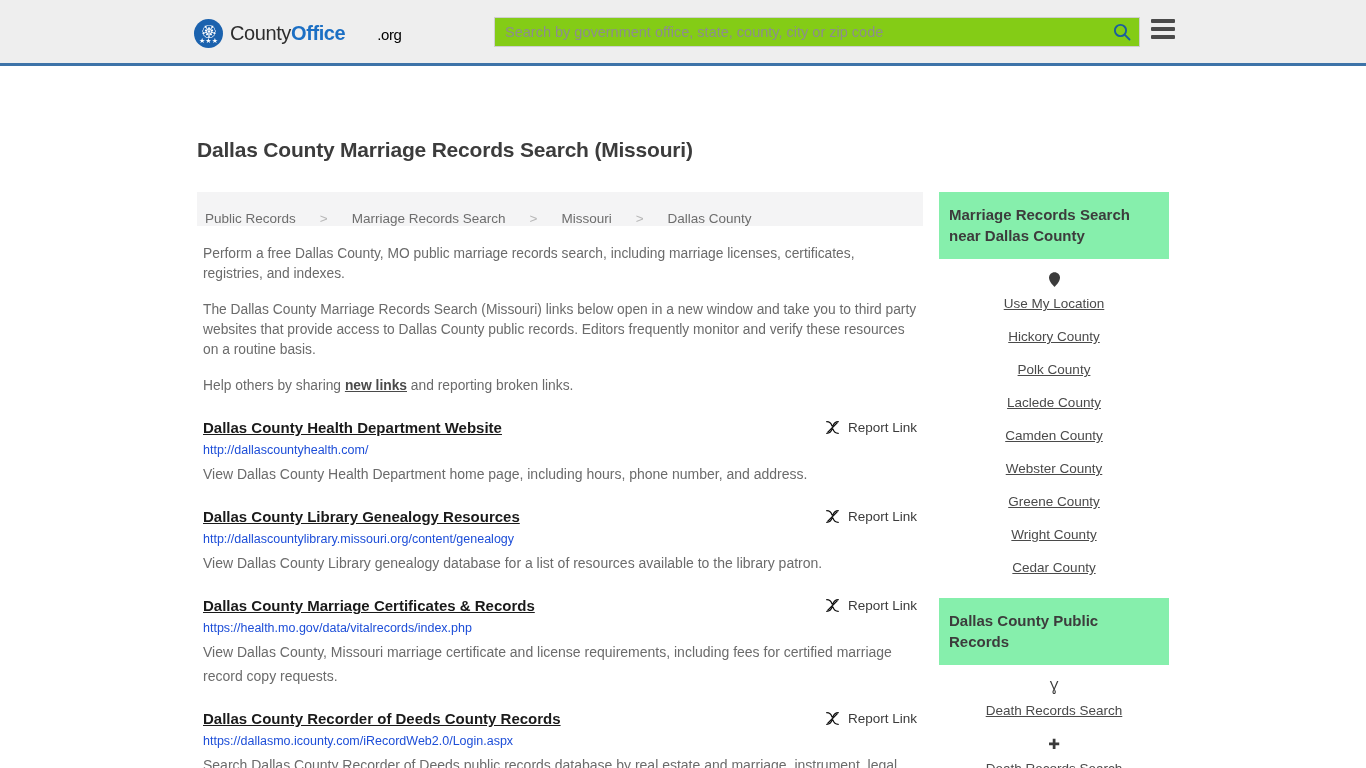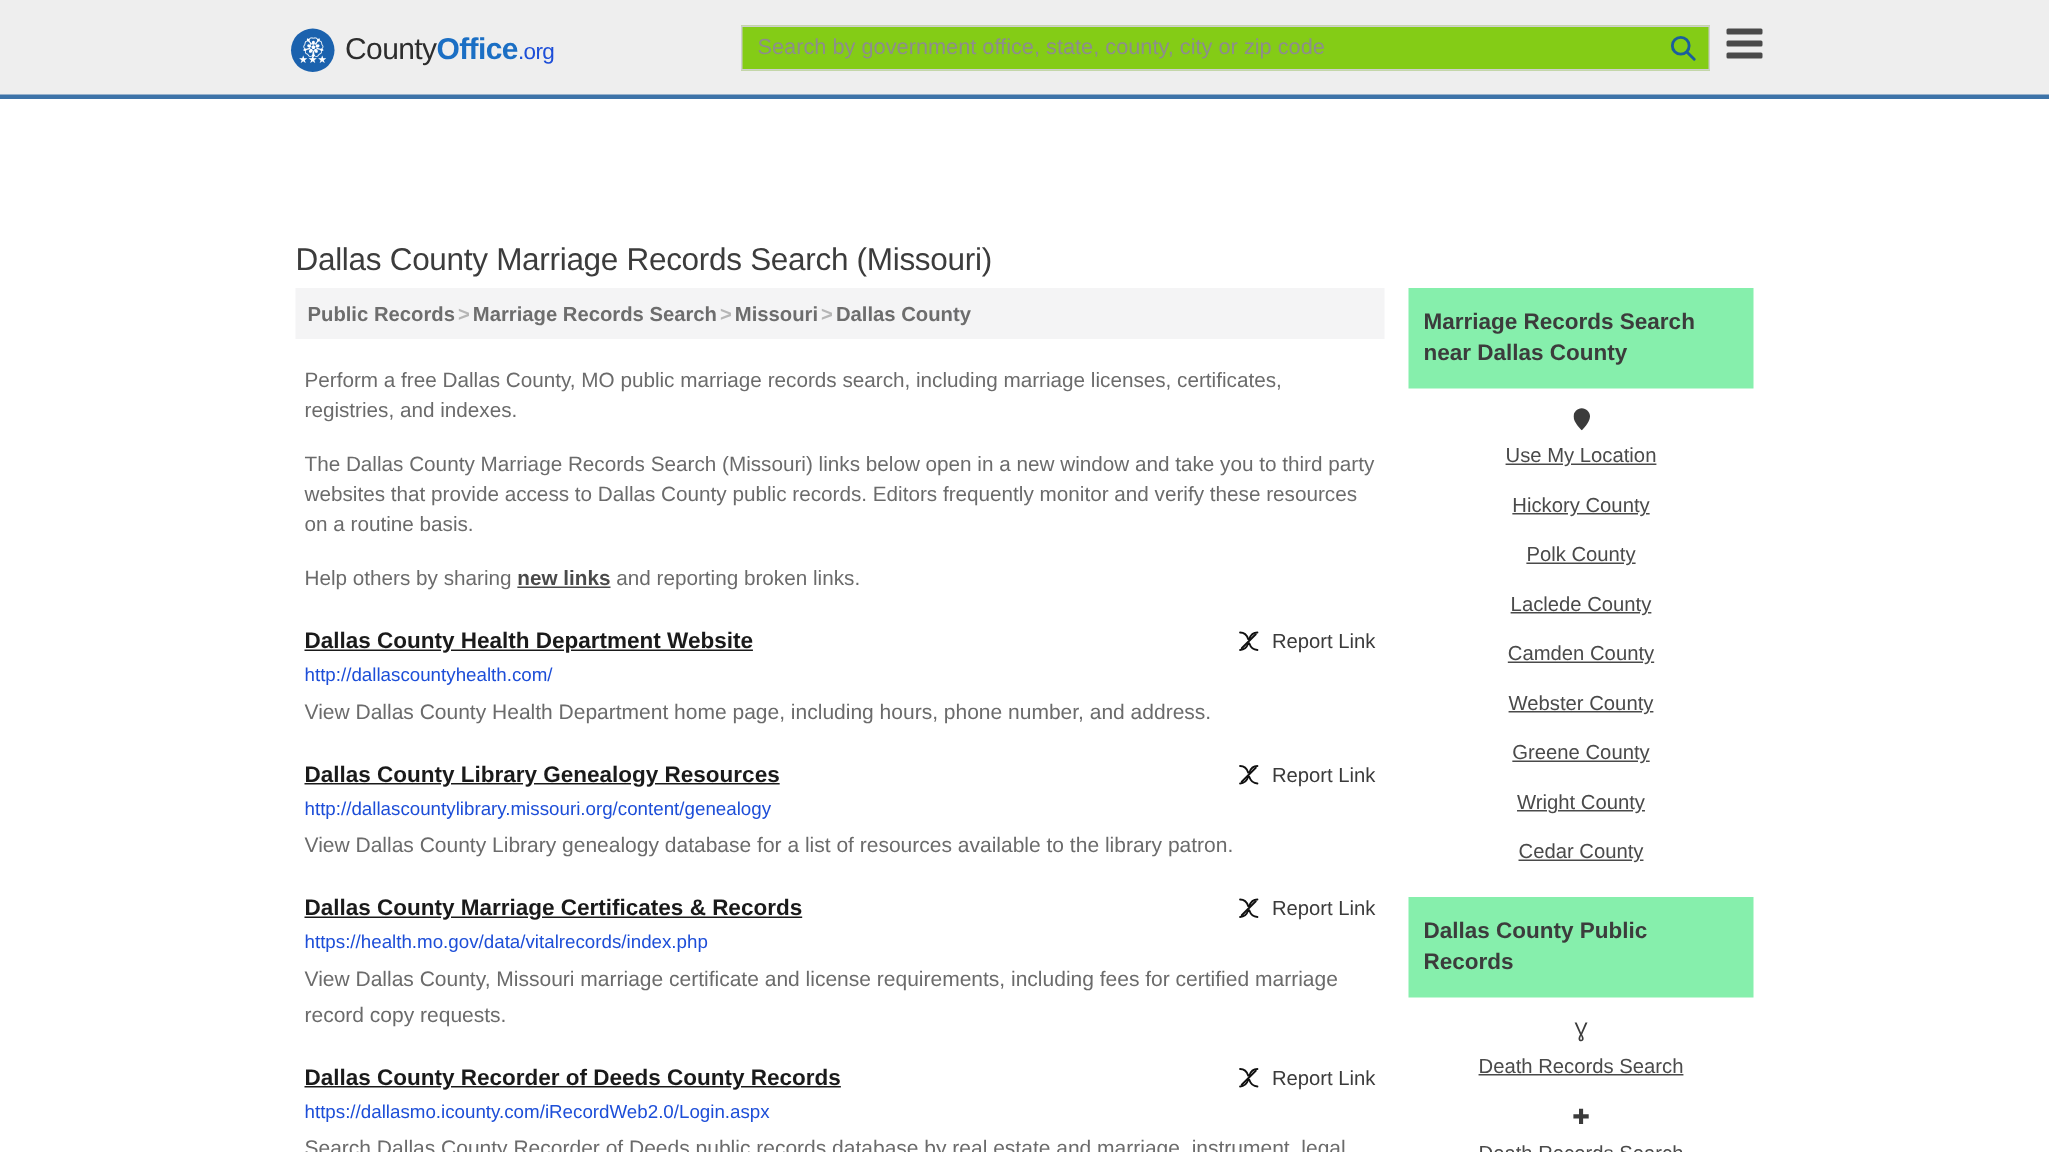--- a/index.html
+++ b/index.html
@@ -34,21 +34,21 @@
     font-size: 13px; color: #ffffff; line-height: 9px;
     margin-top: 4px; letter-spacing: -1px;
   }
   .logo-mark .stars {
     font-size: 7px; color: #ffffff; line-height: 7px;
     letter-spacing: 0px; margin-top: 1px;
   }
   .logo-text { font-size: 20px; letter-spacing: -0.4px; white-space: nowrap; }
   .logo-text .t1 { color: #2d2d2d; }
   .logo-text .t2 { color: #1b6fc4; font-weight: bold; }
-  .logo-text .t3 { color: #1d4ed8; font-size: 15px; }
+  .logo-text .t3 { color: #000000; font-size: 15px; margin-left: 32px; }
 
   .search-box {
     position: absolute; left: 494px; top: 17px;
     width: 646px; height: 30px;
     background: #84cc16;
     border: 1px solid #cfcfcf;
     display: flex; align-items: center;
   }
   .search-input {
     flex: 1; height: 100%;
@@ -69,37 +69,36 @@
     position: absolute; left: 1151px; top: 19px;
     width: 24px; height: 20px;
     display: flex; flex-direction: column; justify-content: space-between;
     cursor: pointer;
   }
   .hamburger span { display: block; height: 4px; background: #4a4a4a; border-radius: 1px; }
 
   
   .page { position: relative; width: 1366px; }
   .page-title {
-    position: absolute; left: 197px; top: 96px;
-    font-size: 21px; font-weight: normal; color: #3c3c3c;
+    position: absolute; left: 197px; top: 72px;
+    font-size: 21px; font-weight: bold; color: #3c3c3c;
     letter-spacing: -0.2px;
   }
 
   .content-col {
     position: absolute; left: 197px; top: 126px;
     width: 726px;
   }
   .breadcrumb {
     background: #f4f4f5;
     height: 34px;
-    display: flex; align-items: center;
+    display: flex; align-items: flex-end;
     padding-left: 8px;
     font-size: 13.5px;
-    gap: 2px;
-    font-weight: bold;
+    gap: 24px;
   }
   .breadcrumb a { color: #6d6d6d; text-decoration: none; white-space: nowrap; }
   .breadcrumb .sep { color: #b6b6b6; }
 
   .intro { padding: 0 6px; }
   .intro p {
     font-size: 13.8px; color: #6b6b6b; line-height: 20px;
     margin-top: 16px;
   }
   .intro p:first-child { margin-top: 18px; }

